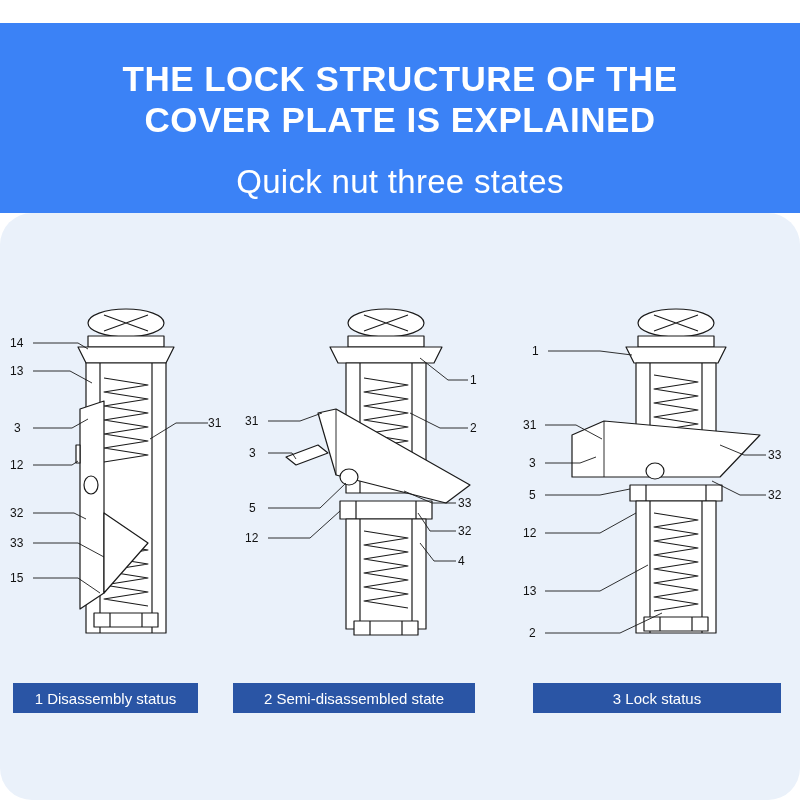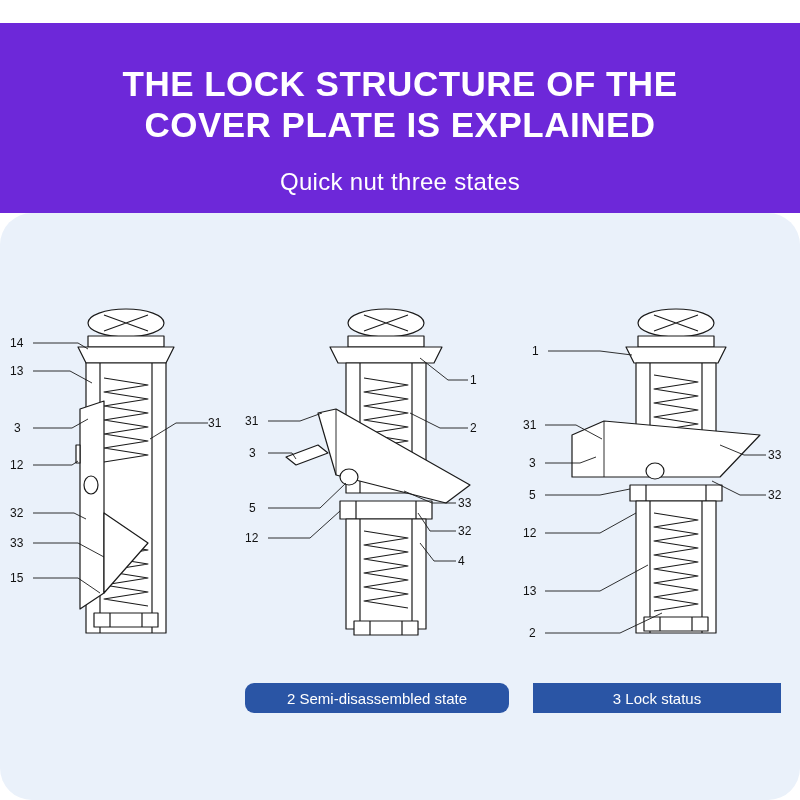--- a/index.html
+++ b/index.html
@@ -20,40 +20,40 @@
     background: #ffffff;
   }
 
   
   .header {
     position: absolute;
     left: 0;
     top: 23px;
     width: 800px;
     height: 190px;
-    background: #6d28d9;
+    background: #3b82f6;
     display: flex;
     flex-direction: column;
     align-items: center;
     justify-content: center;
     box-sizing: border-box;
     padding-top: 24px;
   }
   .header-title {
     color: #ffffff;
     font-size: 35px;
     font-weight: bold;
     letter-spacing: 0.5px;
     text-align: center;
     line-height: 1.16;
     max-width: 640px;
   }
   .header-subtitle {
     color: #ffffff;
-    font-size: 24px;
+    font-size: 33px;
     font-weight: normal;
     text-align: right;
     margin-top: 22px;
     letter-spacing: 0.3px;
   }
 
   
   .diagram-area {
     position: absolute;
     left: 0;
@@ -77,21 +77,21 @@
     font-size: 15px;
     display: flex;
     align-items: center;
     justify-content: center;
     height: 30px;
     box-sizing: border-box;
     padding: 0 8px;
     white-space: nowrap;
   }
   .caption-1 { left: 13px;  top: 683px; width: 185px; }
-  .caption-2 { left: 245px; top: 683px; width: 264px; border-radius: 9px; }
+  .caption-2 { left: 233px; top: 683px; width: 242px; }
   .caption-3 { left: 533px; top: 683px; width: 248px; }
 
   .lbl {
     font-family: "Liberation Sans", sans-serif;
     font-size: 12px;
     fill: #111111;
   }
 </style>
 </head>
 <body>
@@ -248,16 +248,17 @@
           <text class="lbl" x="523" y="382">13</text>
           <text class="lbl" x="529" y="424">2</text>
           <text class="lbl" x="768" y="246">33</text>
           <text class="lbl" x="768" y="286">32</text>
         </g>
 
       </g>
     </svg>
   </div>
 
+  <div class="caption caption-1">1 Disassembly status</div>
   <div class="caption caption-2">2 Semi-disassembled state</div>
   <div class="caption caption-3">3 Lock status</div>
 
 </div>
 
 </body></html>

